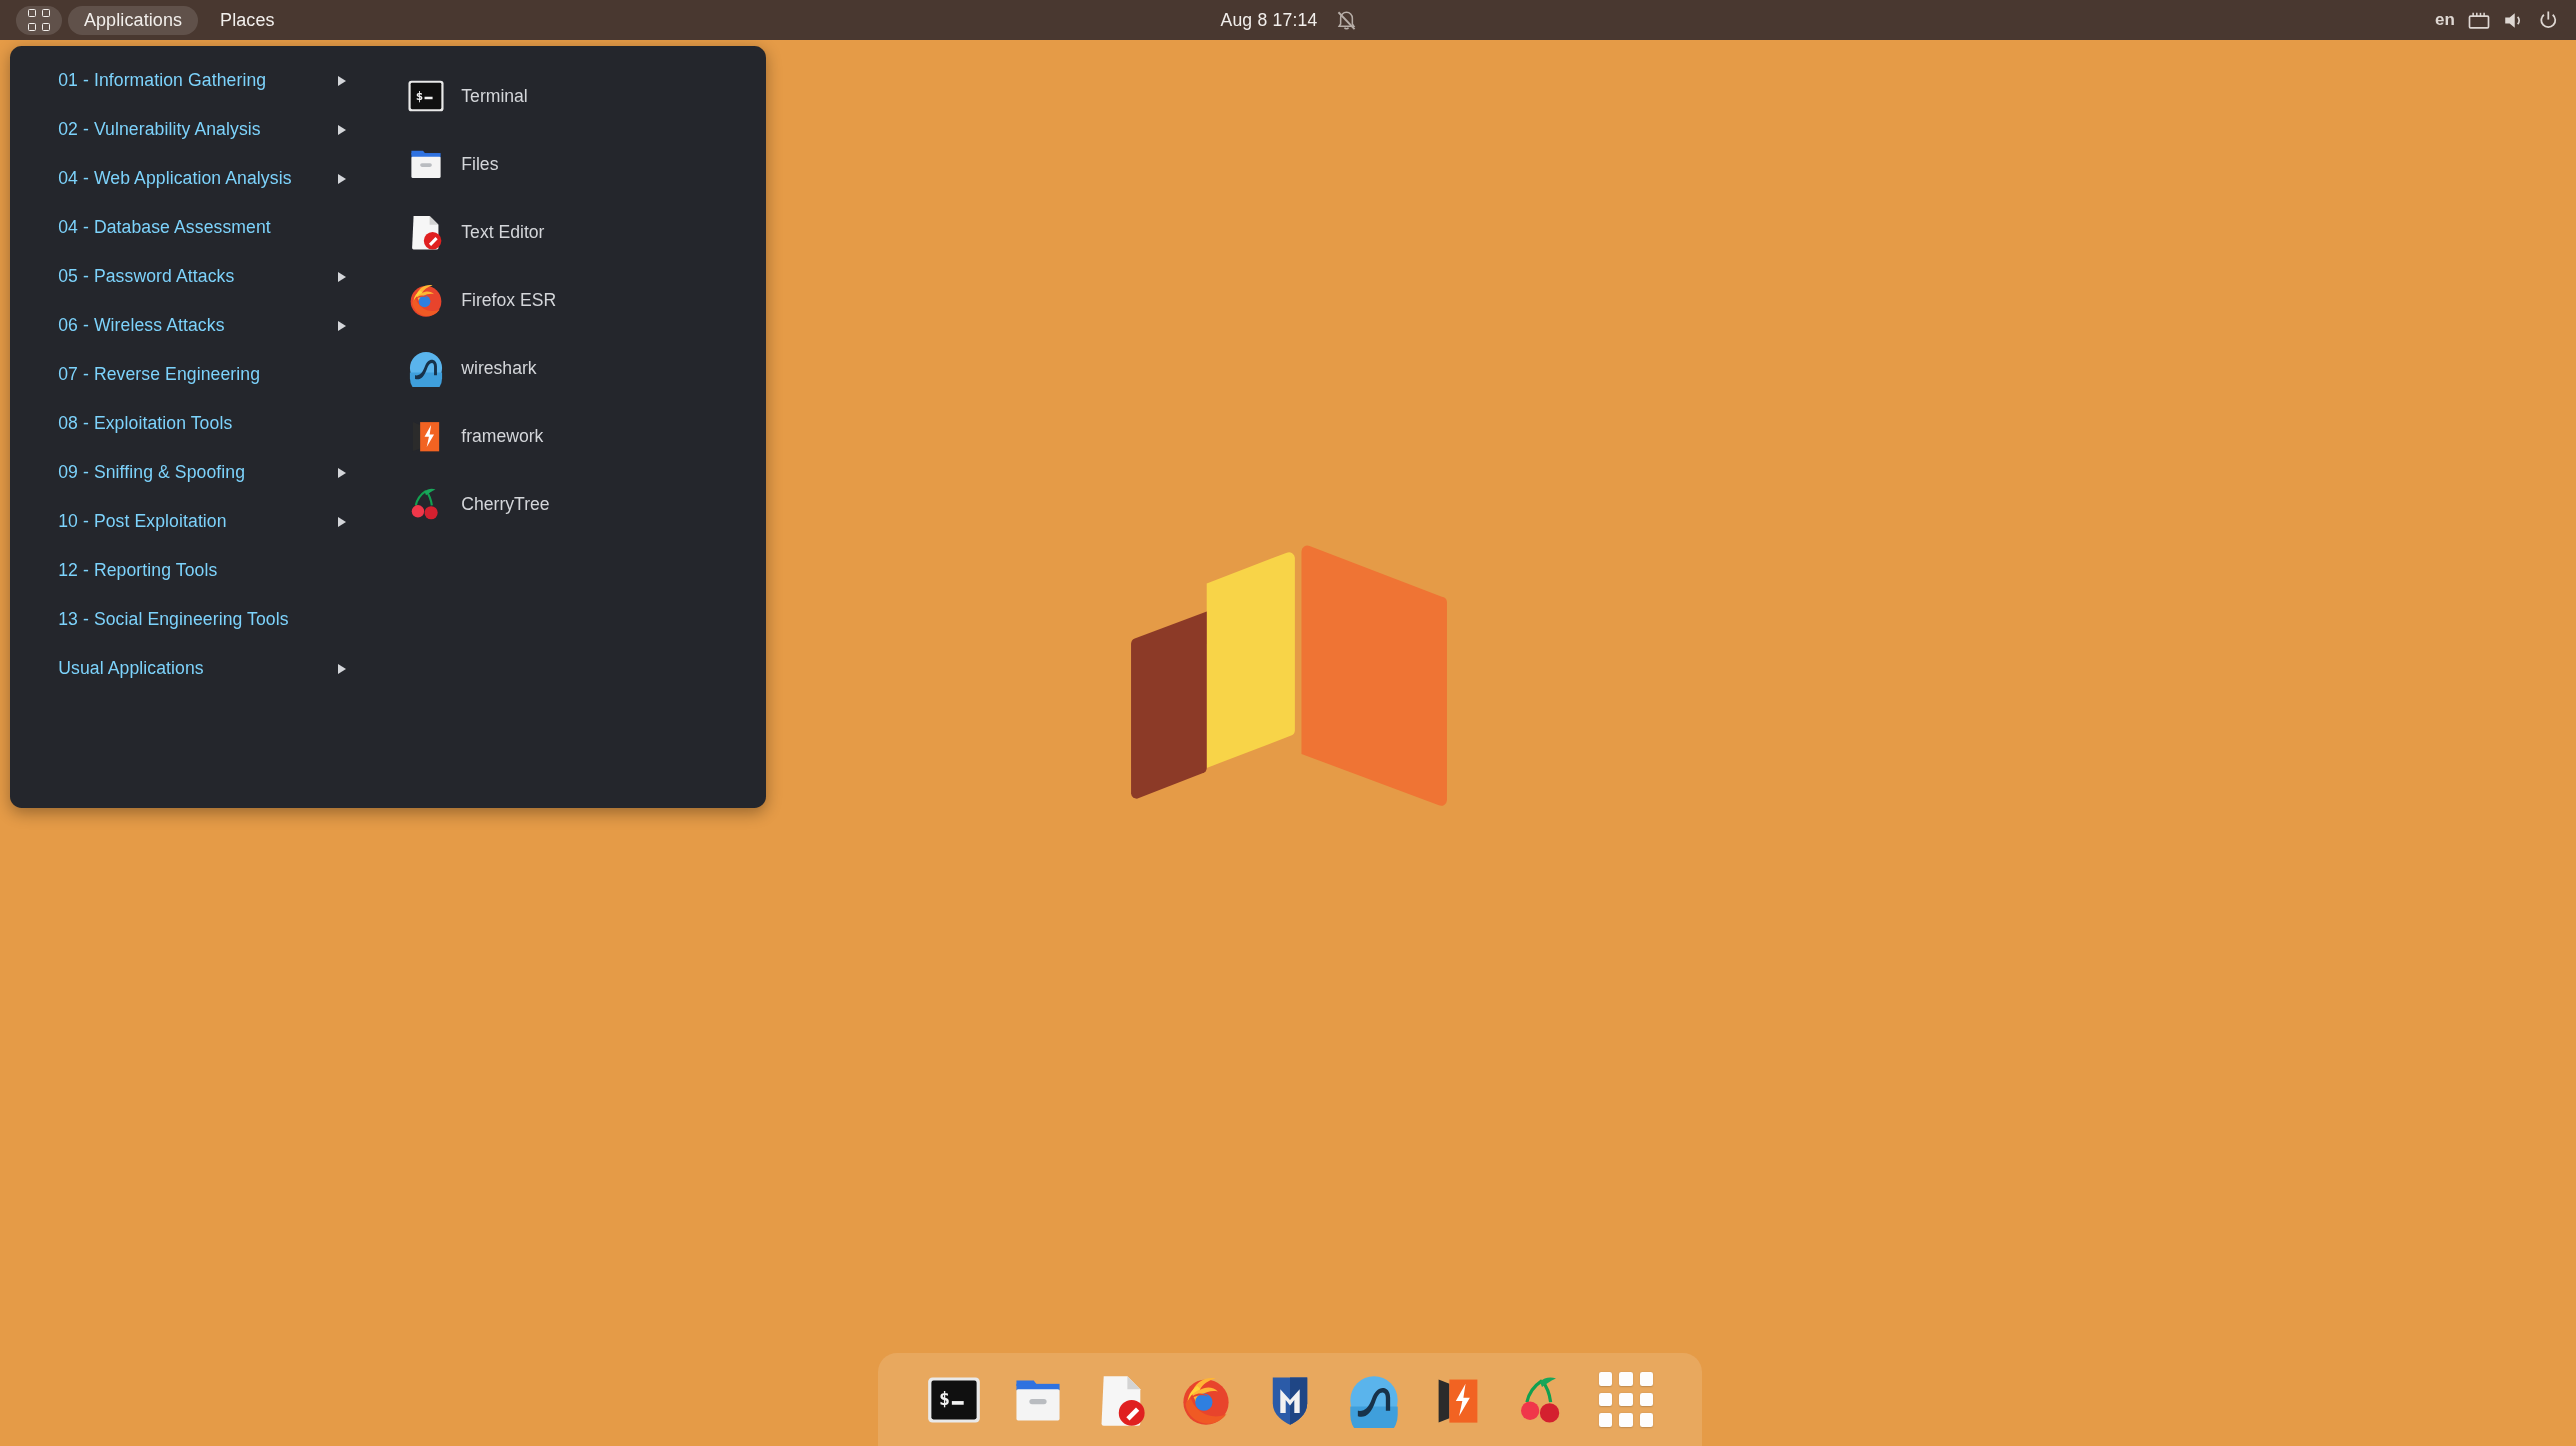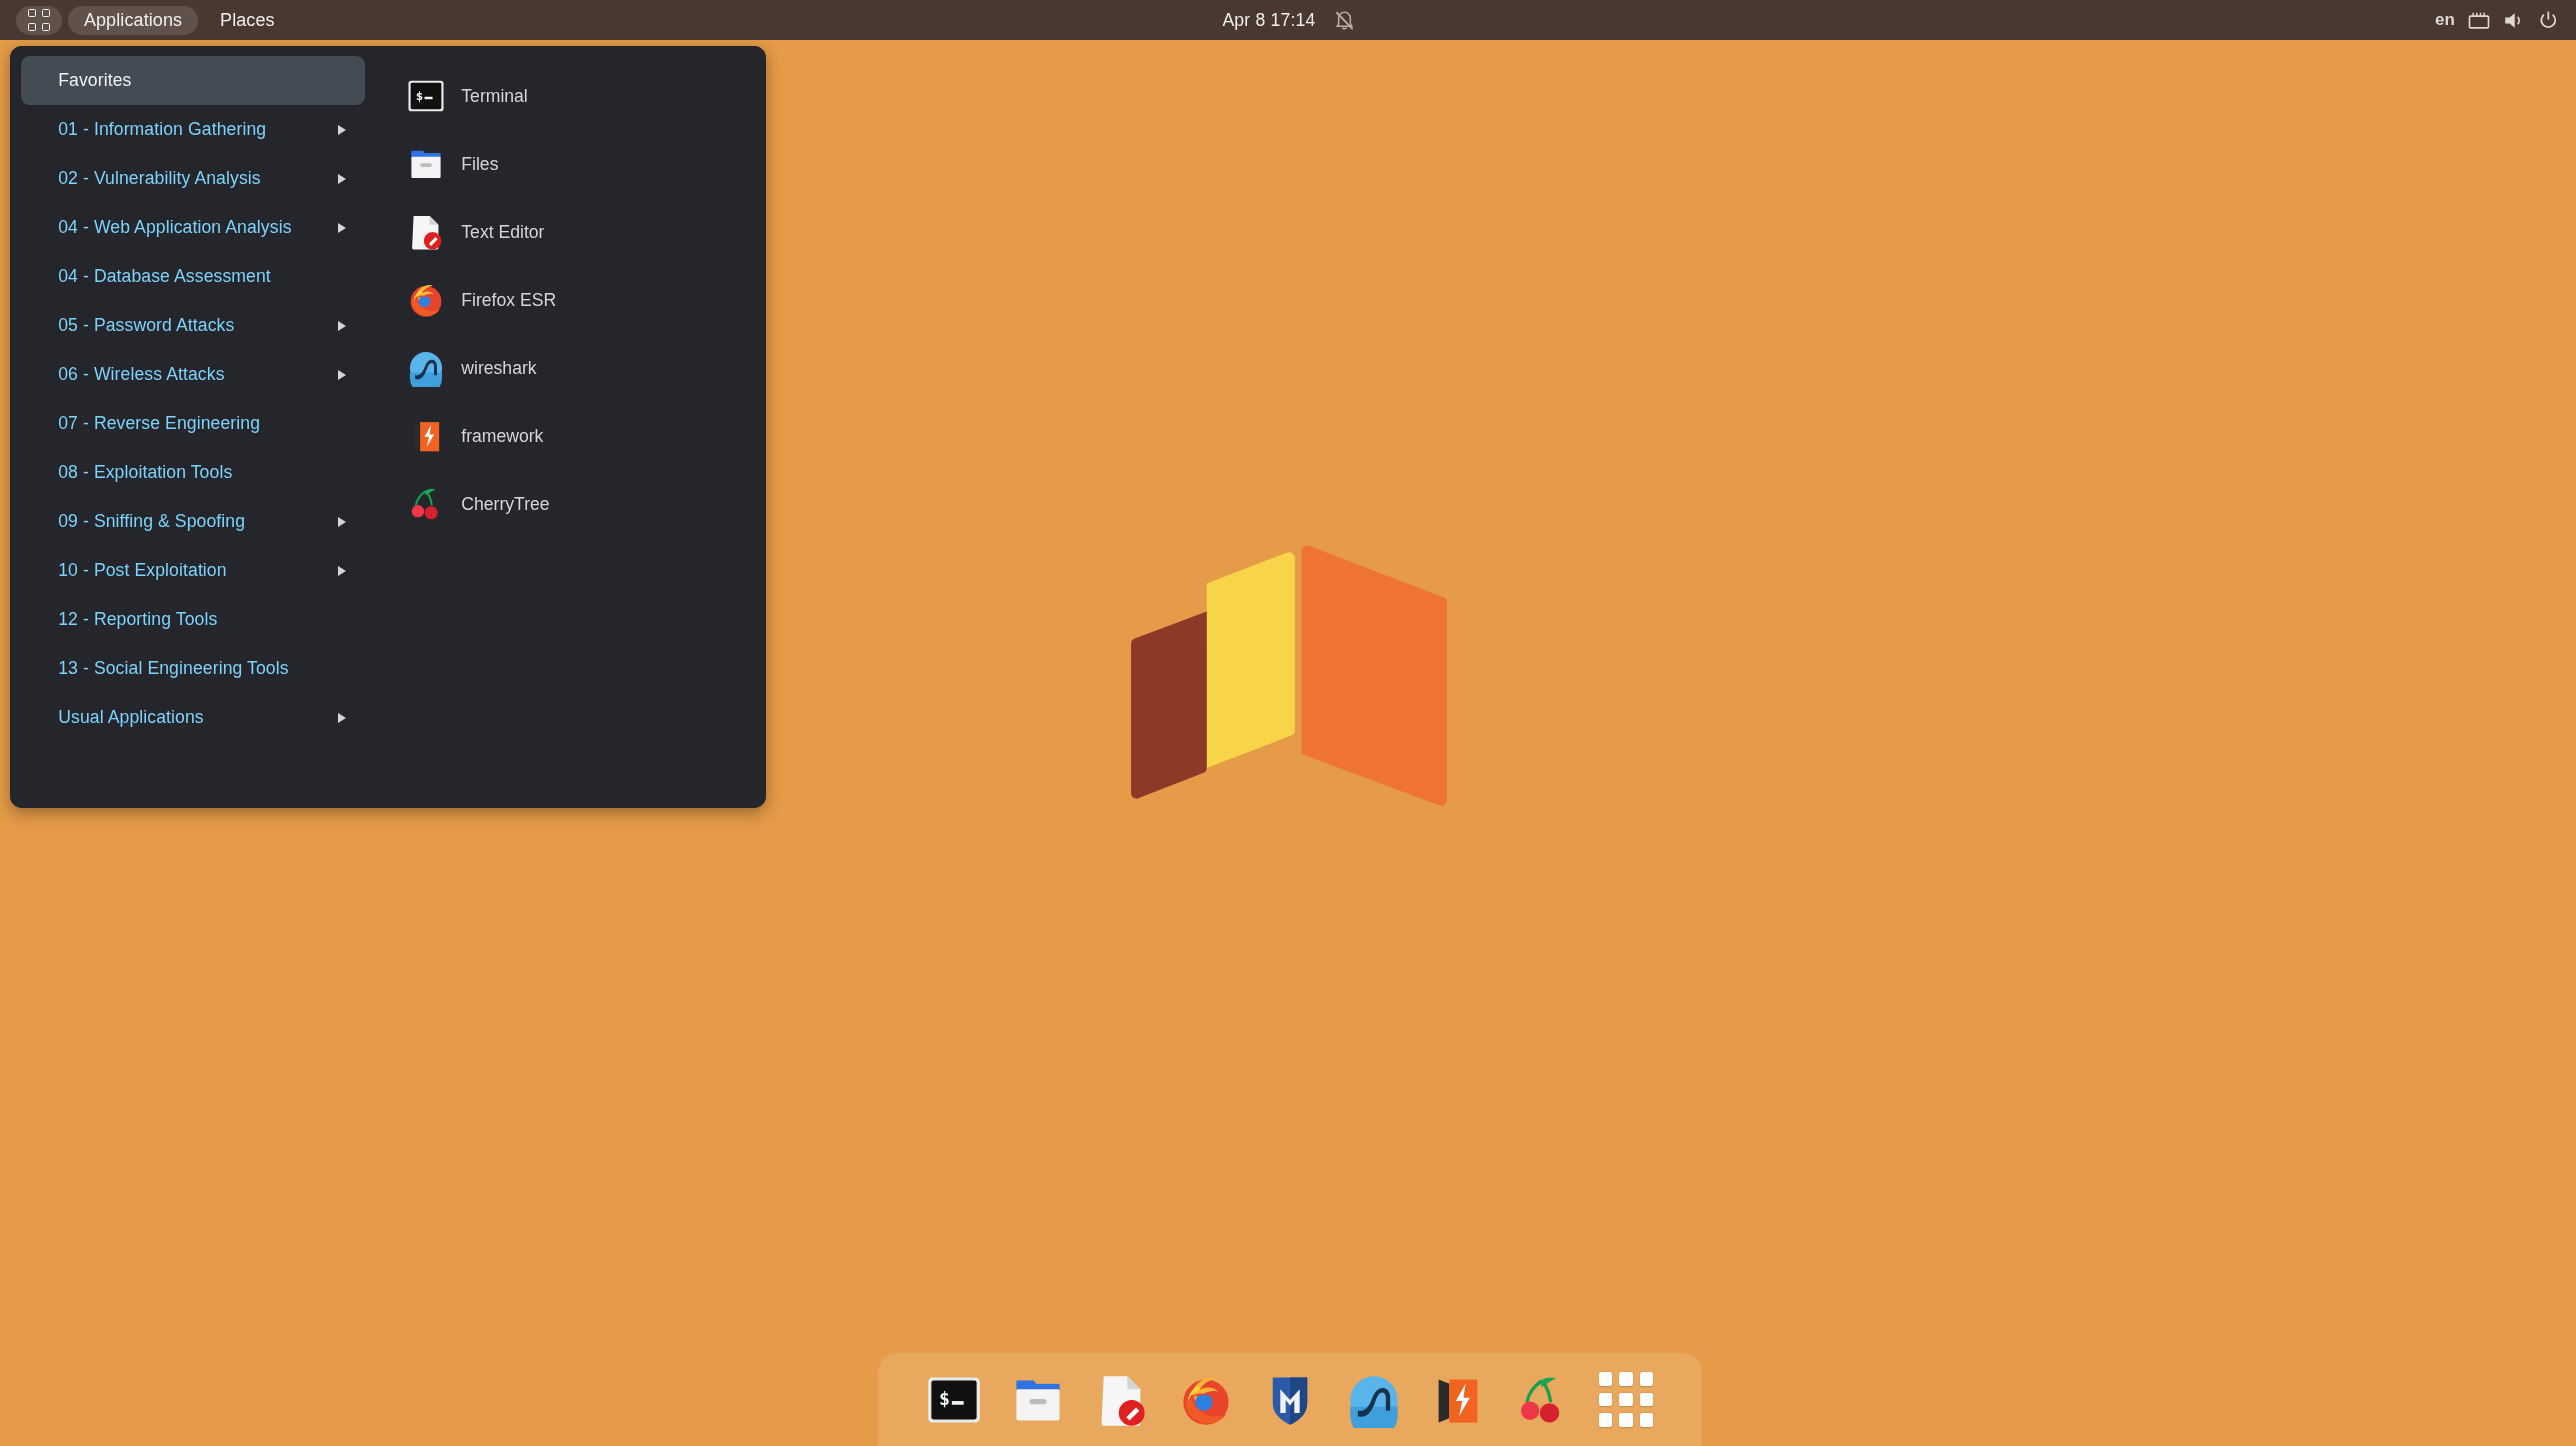--- a/index.html
+++ b/index.html
@@ -234,21 +234,21 @@
           <i></i>
           <i></i>
           <i></i>
         </span>
     </div>
     <div class="tb-pill active">Applications</div>
     <div class="tb-pill plain">Places</div>
   </div>
 
   <div class="tb-center">
-    <div id="clock">Apr 8  17:14</div>
+    <div id="clock">Aug 8  17:14</div>
     <span class="tb-icon">
       <svg width="19" height="20.6" viewBox="0 0 26 28">
         <path d="M5 19 L5 11 a8 8 0 0 1 16 0 L21 19 L23 22 L3 22 Z" fill="none" stroke="#b7aea8" stroke-width="2.1"></path>
         <path d="M10.3 24 a3 3 0 0 0 5.4 0" fill="none" stroke="#b7aea8" stroke-width="2.1"></path>
         <line x1="2" y1="3" x2="24" y2="26" stroke="#b7aea8" stroke-width="2.6"></line>
       </svg>
     </span>
   </div>
 
   <div class="tb-right">
@@ -272,23 +272,20 @@
       <svg width="20.6" height="20.6" viewBox="0 0 28 28">
         <path d="M8 6.5 a9.5 9.5 0 1 0 12 0" fill="none" stroke="#ded7d2" stroke-width="2.4"></path>
         <line x1="14" y1="2" x2="14" y2="13" stroke="#ded7d2" stroke-width="2.4"></line>
       </svg>
     </span>
   </div>
 </div>
 
 <div id="app-menu">
   <div id="menu-categories">
-      <div class="cat-item selected">
-        <span>Favorites</span>
-      </div>
       <div class="cat-item">
         <span>01 - Information Gathering</span>
         <span class="cat-arrow"></span>
       </div>
       <div class="cat-item">
         <span>02 - Vulnerability Analysis</span>
         <span class="cat-arrow"></span>
       </div>
       <div class="cat-item">
         <span>04 - Web Application Analysis</span>

